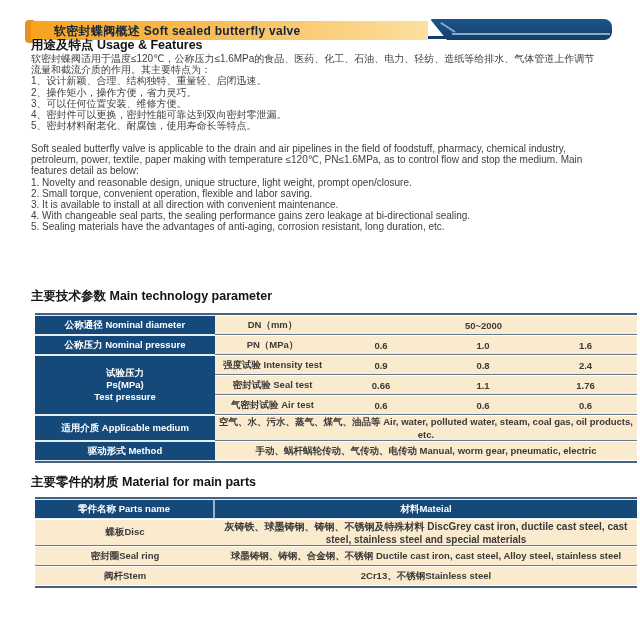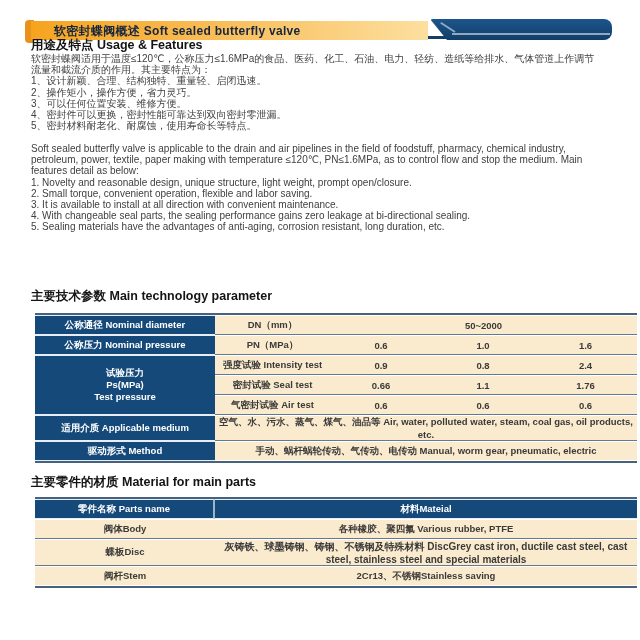--- a/index.html
+++ b/index.html
@@ -145,25 +145,25 @@
   <colgroup>
     <col style="width:180px">
       <col style="width:422px">
   </colgroup>
   <tbody>
       <tr>
     <th class="navy th-split">零件名称 Parts name</th>
     <th class="navy">材料Mateial</th>
   </tr>
   <tr>
-    <td class="cream">阀体Body</td>
-    <td class="cream">各种橡胶、聚四氟 Various rubber, PTFE</td>
-  </tr>
-  <tr>
     <td class="cream">蝶板Disc</td>
     <td class="cream small-cell">灰铸铁、球墨铸钢、铸钢、不锈钢及特殊材料 DiscGrey cast iron, ductile cast steel, cast steel, stainless steel and special materials</td>
   </tr>
   <tr>
+    <td class="cream">密封圈Seal ring</td>
+    <td class="cream">球墨铸钢、铸钢、合金钢、不锈钢 Ductile cast iron, cast steel, Alloy steel, stainless steel</td>
+  </tr>
+  <tr>
     <td class="cream">阀杆Stem</td>
-    <td class="cream">2Cr13、不锈钢Stainless saving</td>
+    <td class="cream">2Cr13、不锈钢Stainless steel</td>
   </tr>
 </tbody>
   </table>
 
 </body></html>

